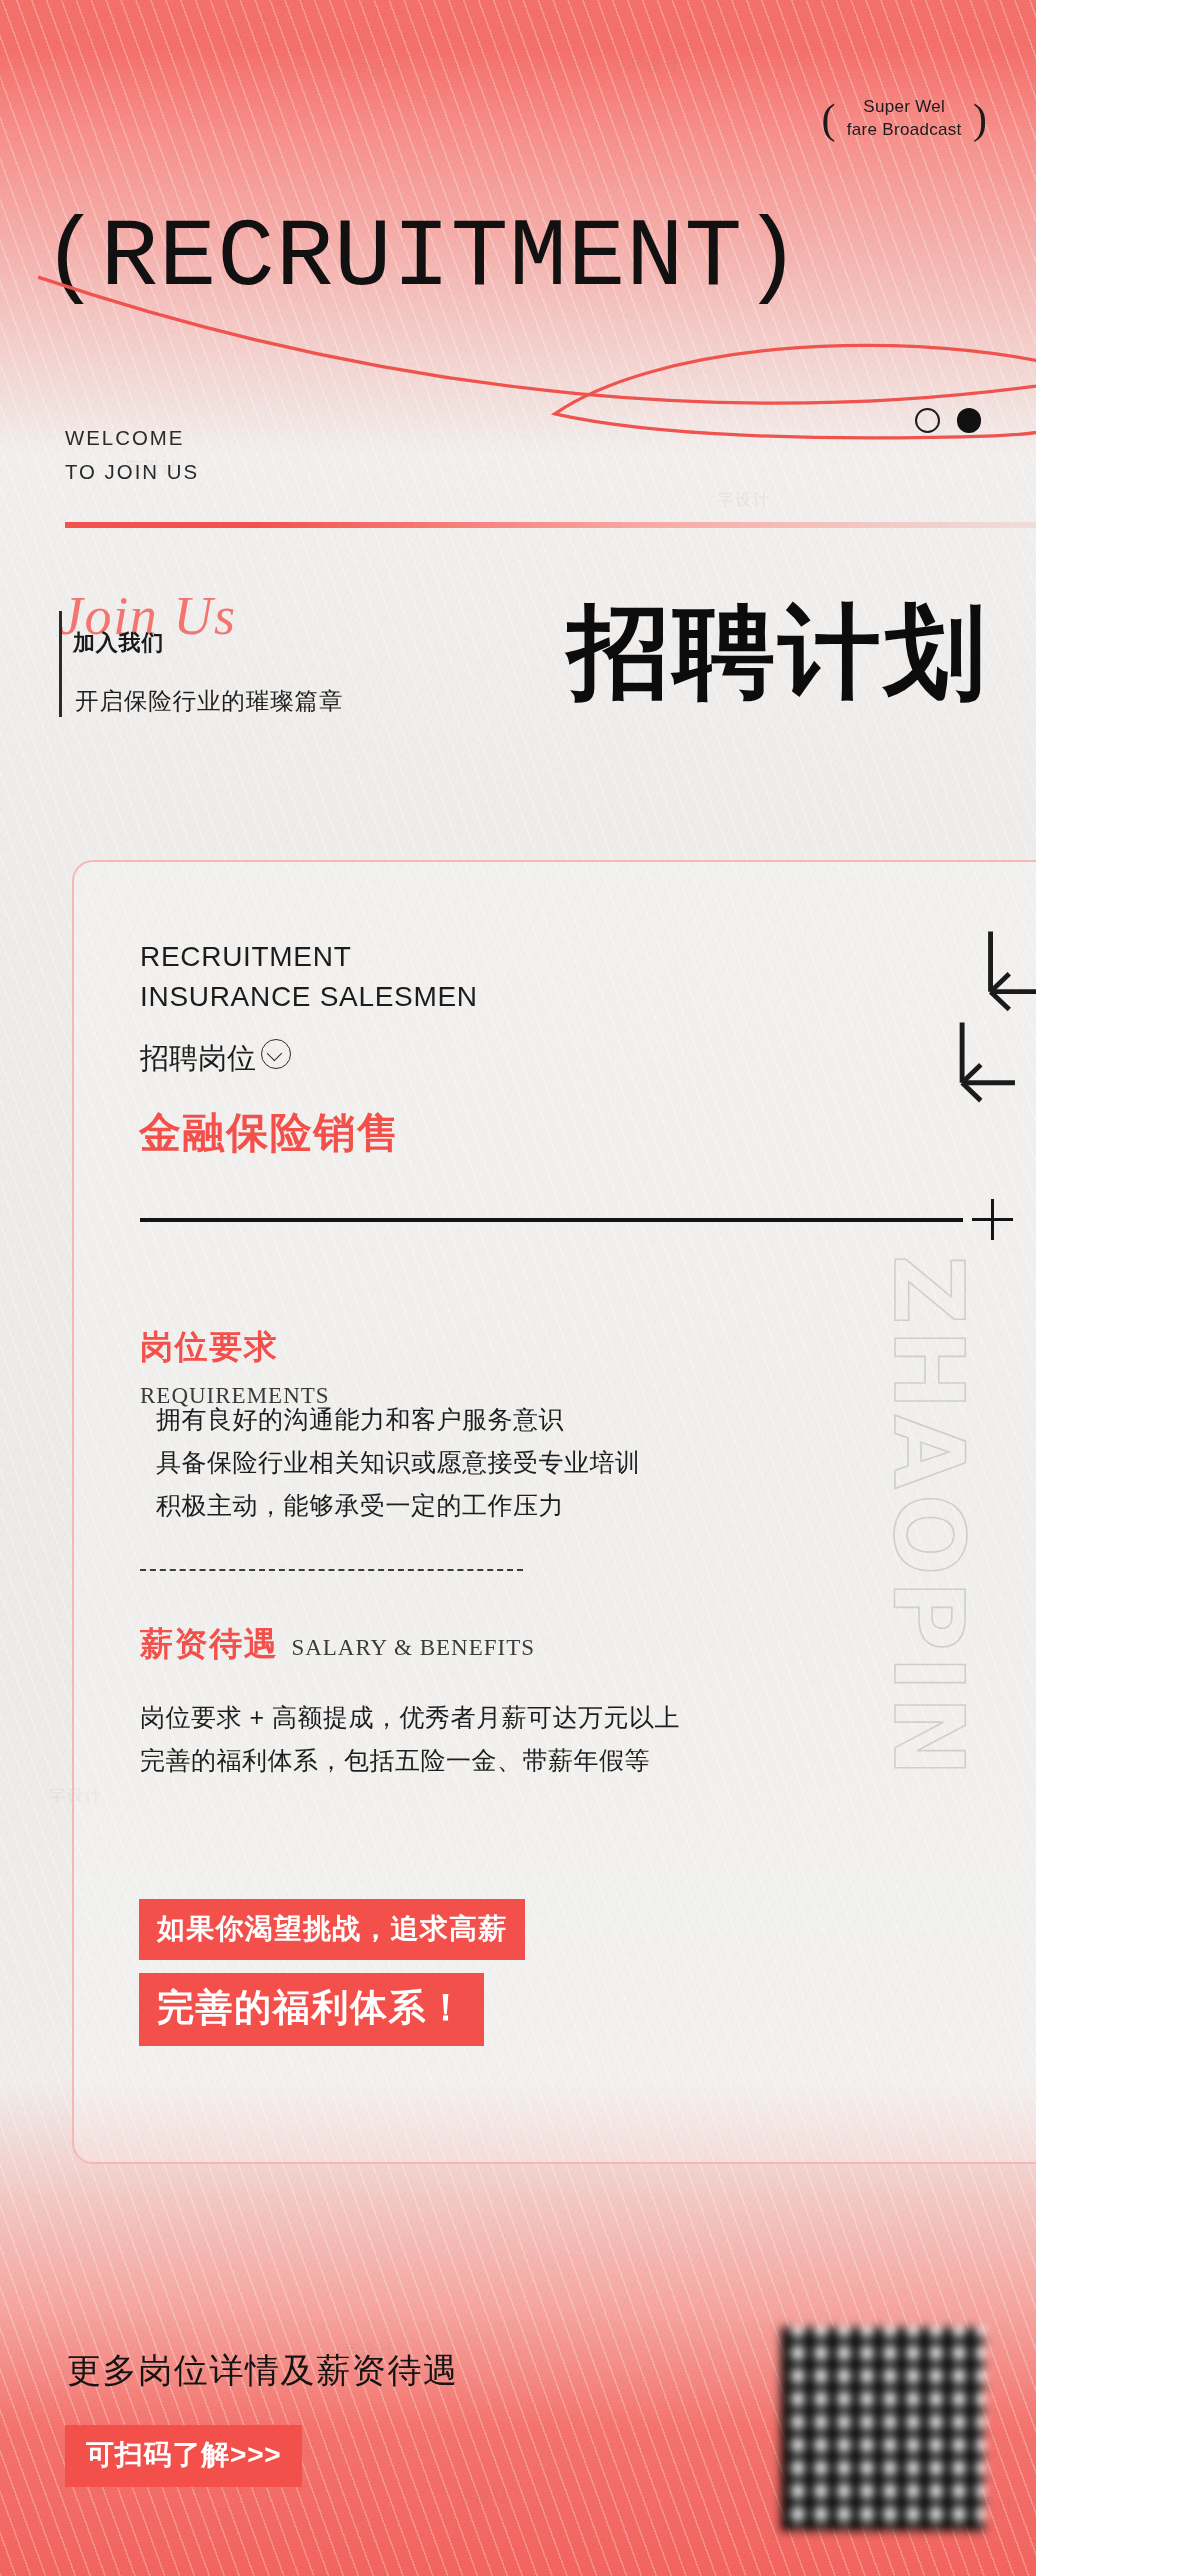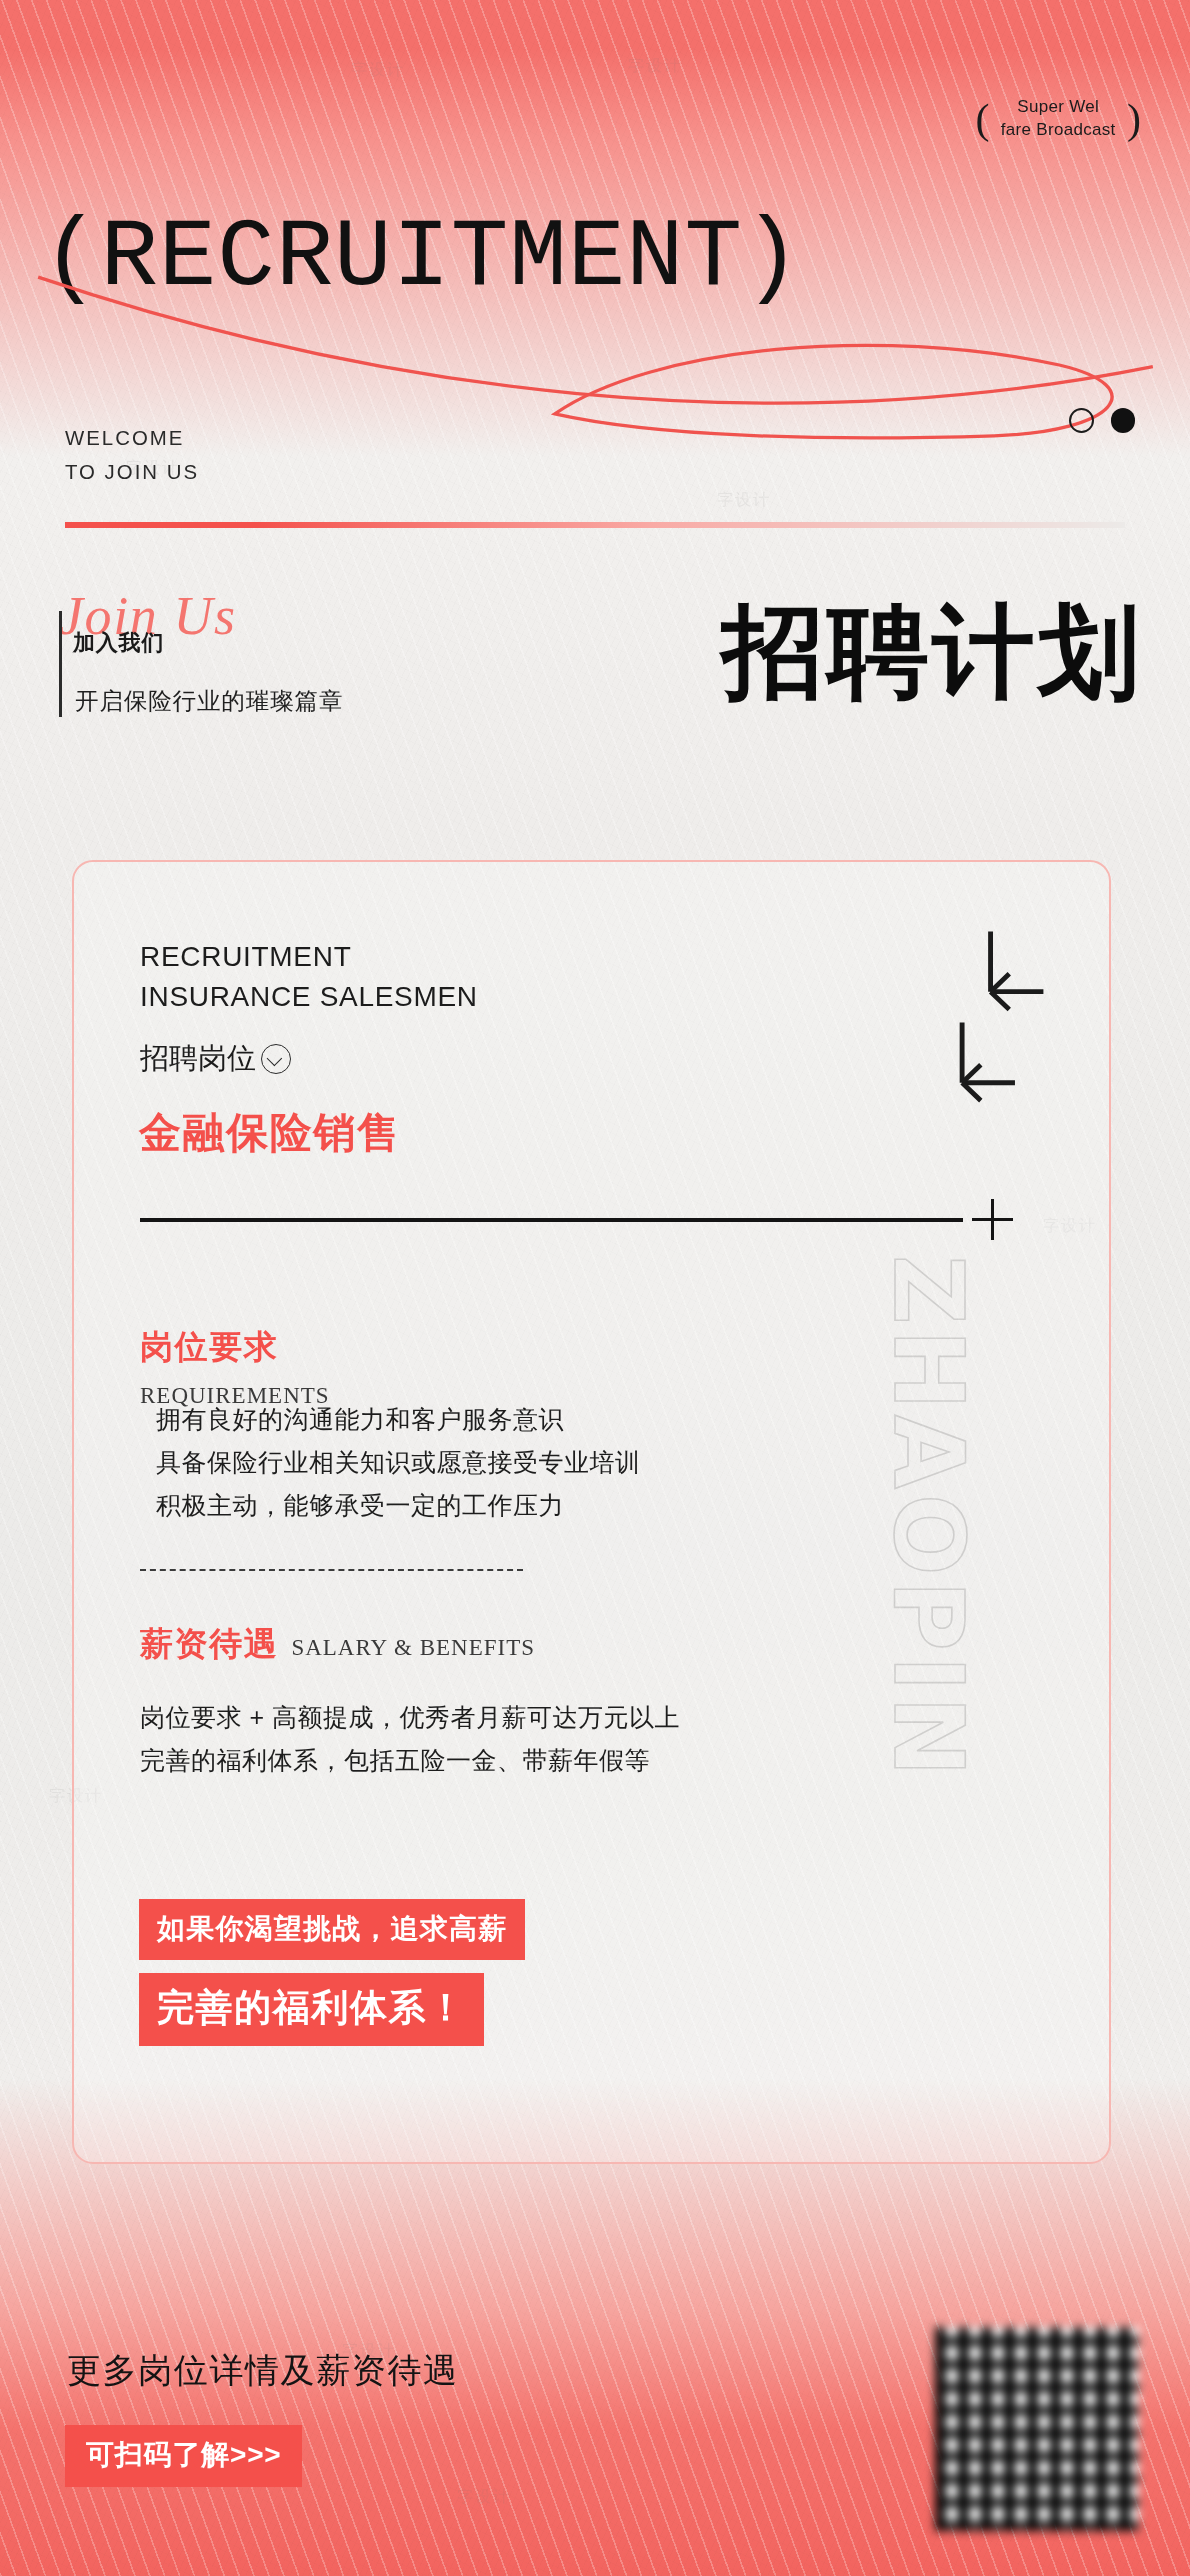--- a/index.html
+++ b/index.html
@@ -6,21 +6,21 @@
     margin: 0;
     padding: 0;
     background: #ffffff;
   }
   body {
     font-family: "Liberation Sans", "DejaVu Sans", sans-serif;
   }
 
   .poster {
     position: relative;
-    width: 1190px;
+    width: 1036px;
     height: 2576px;
     overflow: hidden;
     background:
       linear-gradient(to bottom,
         #f4706b 0px,
         #f4706b 49px,
         #f7918c 139px,
         #f2f0ee 457px,
         #efedeb 815px,
         #ecebe9 1549px,
@@ -205,21 +205,20 @@
     color: #1c1c1c;
     letter-spacing: 0.7px;
   }
   .post-label {
     position: absolute;
     top: 1039px;
     left: 140px;
     font-size: 29px;
     color: #1c1c1c;
     display: flex;
-    align-items: center;
     gap: 4.9px;
   }
   .chev-circle {
     width: 28px; height: 28px;
     border: 1.6px solid #2b2b2b;
     border-radius: 50%;
     position: relative;
     display: inline-block;
   }
   .chev-circle:after {

